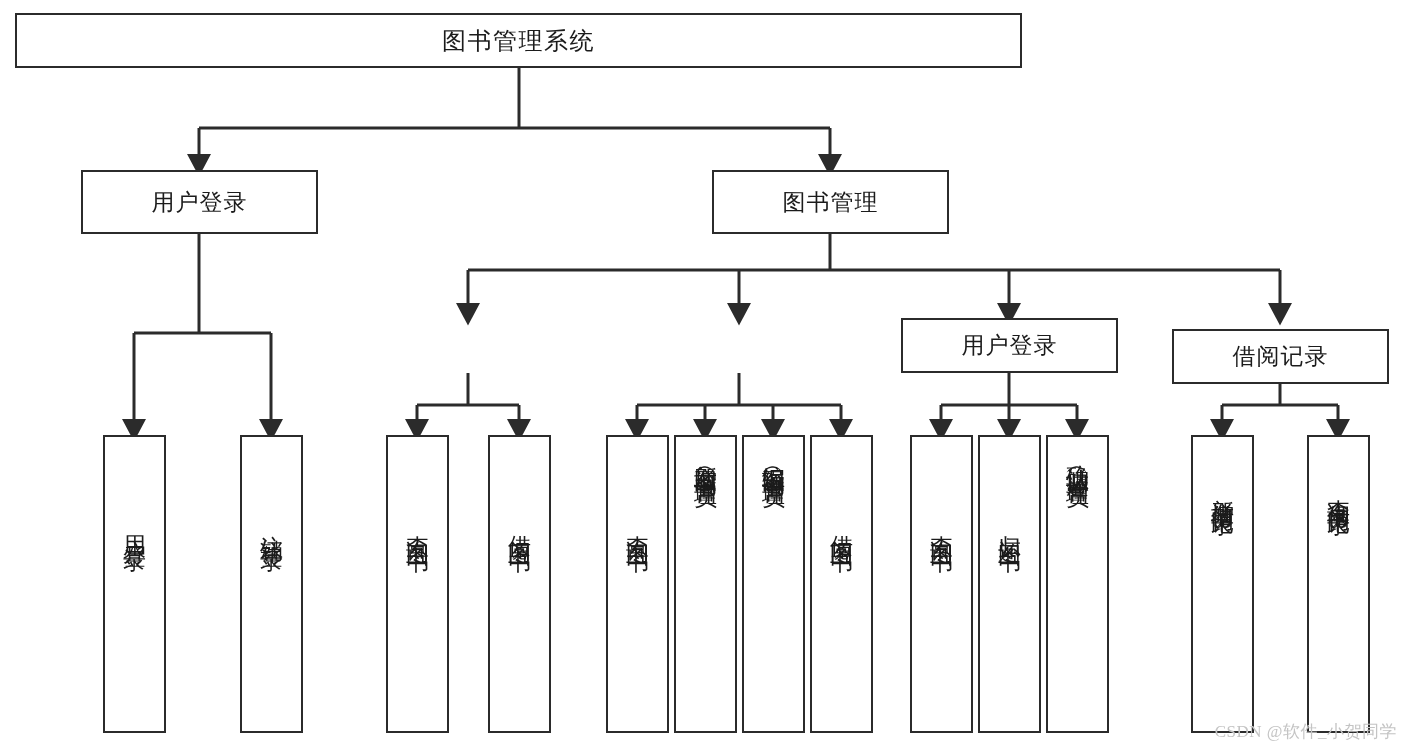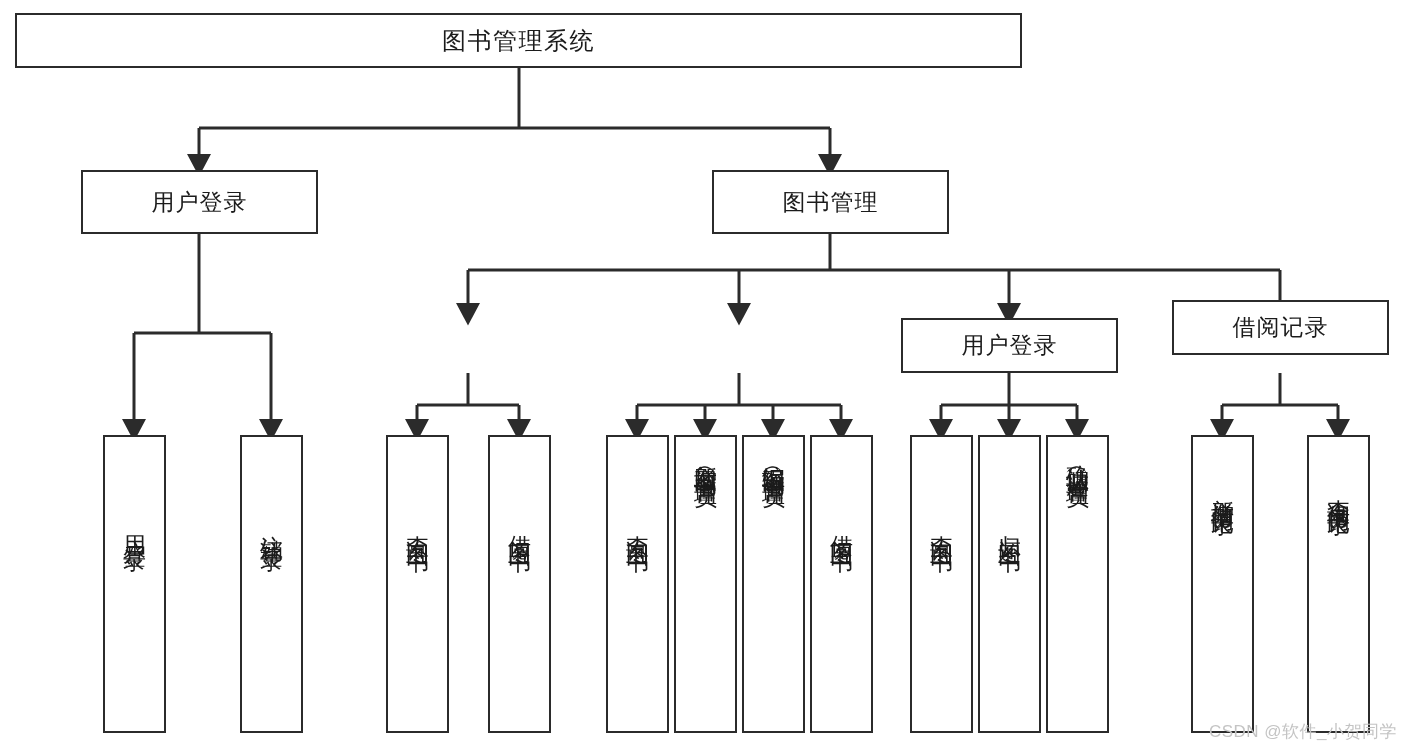--- a/index.html
+++ b/index.html
@@ -70,20 +70,21 @@
   }
   #watermark {
     position: absolute;
     right: 8px;
     bottom: 4px;
     font-size: 17px;
     color: #c4c4c4;
     z-index: 5;
     white-space: nowrap;
     letter-spacing: 0.5px;
+    font-family: Liberation Serif, serif;
   }
 </style>
 </head>
 <body>
 
 <div id="diagram-root">
 
   <svg id="edge-layer" viewBox="0 0 1405 747" width="1405" height="747">
     <defs>
       <marker id="arrowhead" markerWidth="9" markerHeight="9" refX="1.0" refY="4.0" orient="auto" markerUnits="strokeWidth">
@@ -145,21 +146,21 @@
   <div class="node horiz" style="left:712px; top:170px; width:237px; height:64px;">
     <span class="label">图书管理</span>
   </div>
 
 
 
   <div class="node horiz" style="left:901px; top:318px; width:217px; height:55px;">
     <span class="label">用户登录</span>
   </div>
 
-  <div class="node horiz" style="left:1172px; top:300px; width:217px; height:55px;">
+  <div class="node horiz" style="left:1172px; top:329px; width:217px; height:55px;">
     <span class="label">借阅记录</span>
   </div>
 
   <div class="node vert" style="left:103px; top:435px; width:63px; height:298px; padding-top:80px;">
     <span class="label">用户登录</span>
   </div>
 
   <div class="node vert" style="left:240px; top:435px; width:63px; height:298px; padding-top:80px;">
     <span class="label">注销登录</span>
   </div>

